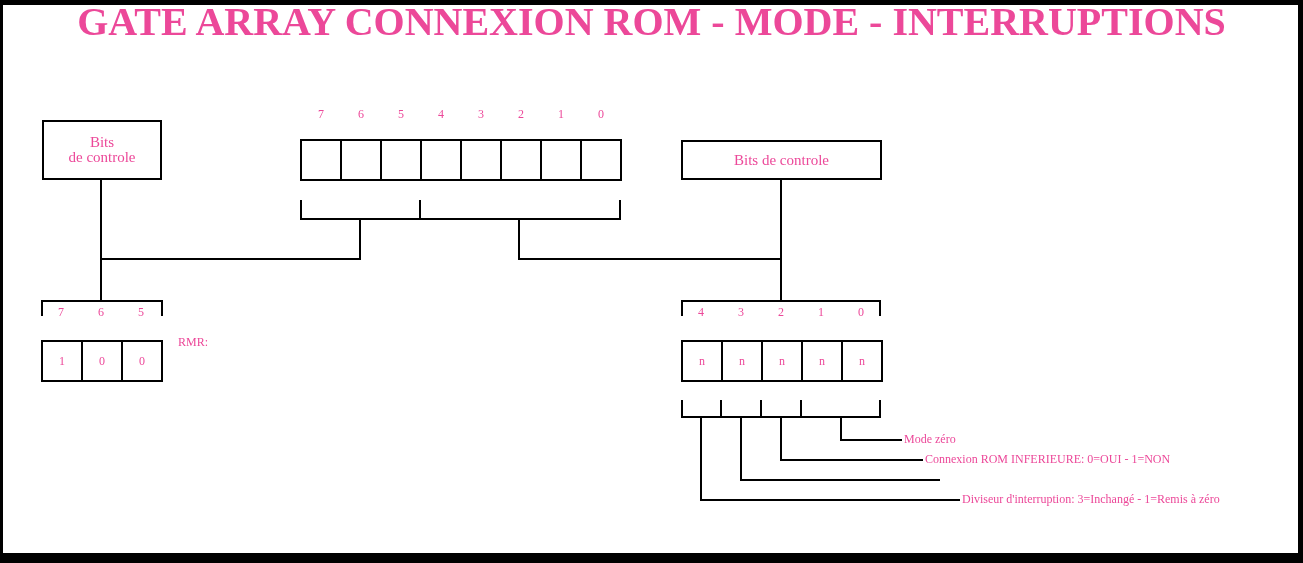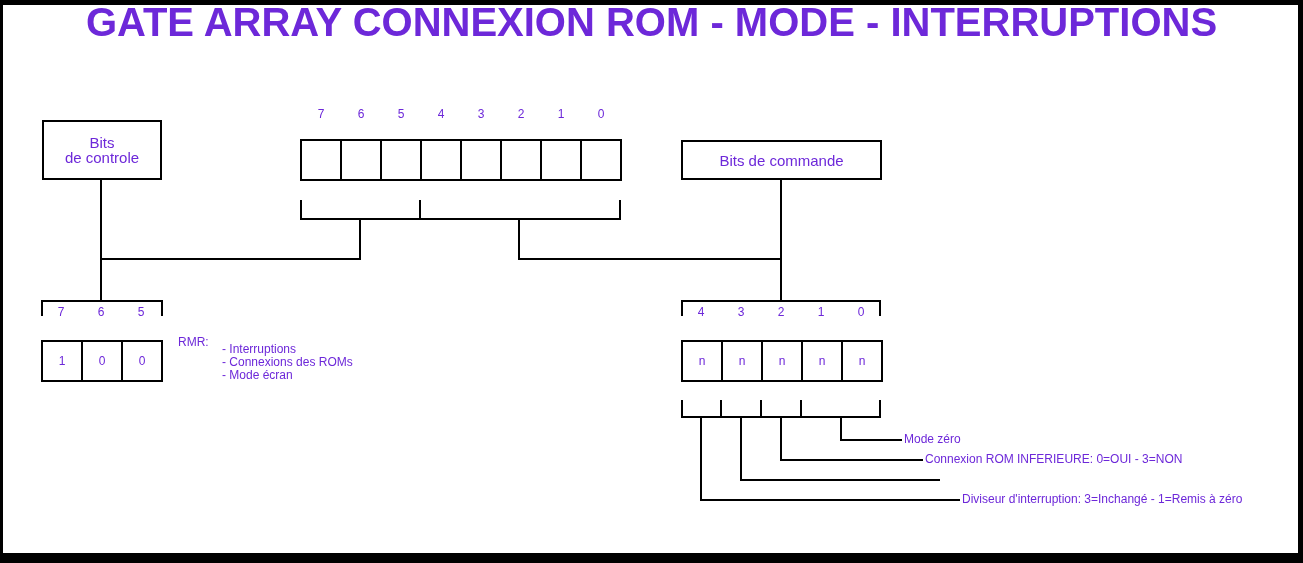--- a/index.html
+++ b/index.html
@@ -1,21 +1,21 @@
 <!DOCTYPE html>
 <html><head>
 <meta charset="utf-8">
 <style>
   html,body { margin:0; padding:0; background:#ffffff; }
   #canvas {
     position:relative;
     width:1303px; height:563px;
     background:#ffffff;
-    color:#6d28d9;
-    font-family:Liberation Sans, sans-serif;
+    color:#ec4899;
+    font-family:Liberation Serif, serif;
     overflow:hidden;
   }
   .bar, .ln { position:absolute; background:#000000; }
   .title {
     position:absolute; left:0; right:0; top:40;
     text-align:center;
     font-size:40px; font-weight:bold; line-height:44px;
     white-space:nowrap;
   }
   .box {
@@ -82,21 +82,21 @@
     <div class="cell"></div>
     <div class="cell"></div>
     <div class="cell"></div>
     <div class="cell"></div>
     <div class="cell"></div>
     <div class="cell"></div>
     <div class="cell"></div>
   </div>
 
   <div class="box" style="left:681px;top:140px;width:201px;height:40px">
-    <span>Bits de commande</span>
+    <span>Bits de controle</span>
   </div>
 
   <div class="ln" style="left:100px;top:180px;width:2px;height:122px"></div>
 
   <div class="ln" style="left:780px;top:180px;width:2px;height:122px"></div>
 
   <div class="ln" style="left:300px;top:218px;width:321px;height:2px"></div>
   <div class="ln" style="left:300px;top:200px;width:2px;height:20px"></div>
   <div class="ln" style="left:419px;top:200px;width:2px;height:20px"></div>
   <div class="ln" style="left:619px;top:200px;width:2px;height:20px"></div>
@@ -116,25 +116,20 @@
     <span>5</span>
   </div>
 
   <div class="reg" style="left:41px;top:340px;width:122px;height:42px">
     <div class="cell">1</div>
     <div class="cell">0</div>
     <div class="cell">0</div>
   </div>
 
   <div class="rmr-label" style="left:178px;top:336px">RMR:</div>
-  <div class="rmr-list" style="left:222px;top:343px">
-    <div>- Interruptions</div>
-    <div>- Connexions des ROMs</div>
-    <div>- Mode écran</div>
-  </div>
 
   <div class="ln" style="left:681px;top:300px;width:200px;height:2px"></div>
   <div class="ln" style="left:681px;top:300px;width:2px;height:16px"></div>
   <div class="ln" style="left:879px;top:300px;width:2px;height:16px"></div>
 
   <div class="bitrow" style="left:681px;top:305px">
     <span>4</span>
     <span>3</span>
     <span>2</span>
     <span>1</span>
@@ -160,16 +155,16 @@
   <div class="ln" style="left:780px;top:418px;width:2px;height:43px"></div>
   <div class="ln" style="left:740px;top:418px;width:2px;height:63px"></div>
   <div class="ln" style="left:700px;top:418px;width:2px;height:83px"></div>
 
   <div class="ln" style="left:840px;top:439px;width:62px;height:2px"></div>
   <div class="ln" style="left:780px;top:459px;width:143px;height:2px"></div>
   <div class="ln" style="left:740px;top:479px;width:200px;height:2px"></div>
   <div class="ln" style="left:700px;top:499px;width:260px;height:2px"></div>
 
   <div class="flabel" style="left:904px;top:433px">Mode zéro</div>
-  <div class="flabel" style="left:925px;top:453px">Connexion ROM INFERIEURE: 0=OUI - 3=NON</div>
+  <div class="flabel" style="left:925px;top:453px">Connexion ROM INFERIEURE: 0=OUI - 1=NON</div>
   <div class="flabel" style="left:962px;top:493px">Diviseur d'interruption: 3=Inchangé - 1=Remis à zéro</div>
 
 </div>
 
 </body></html>

